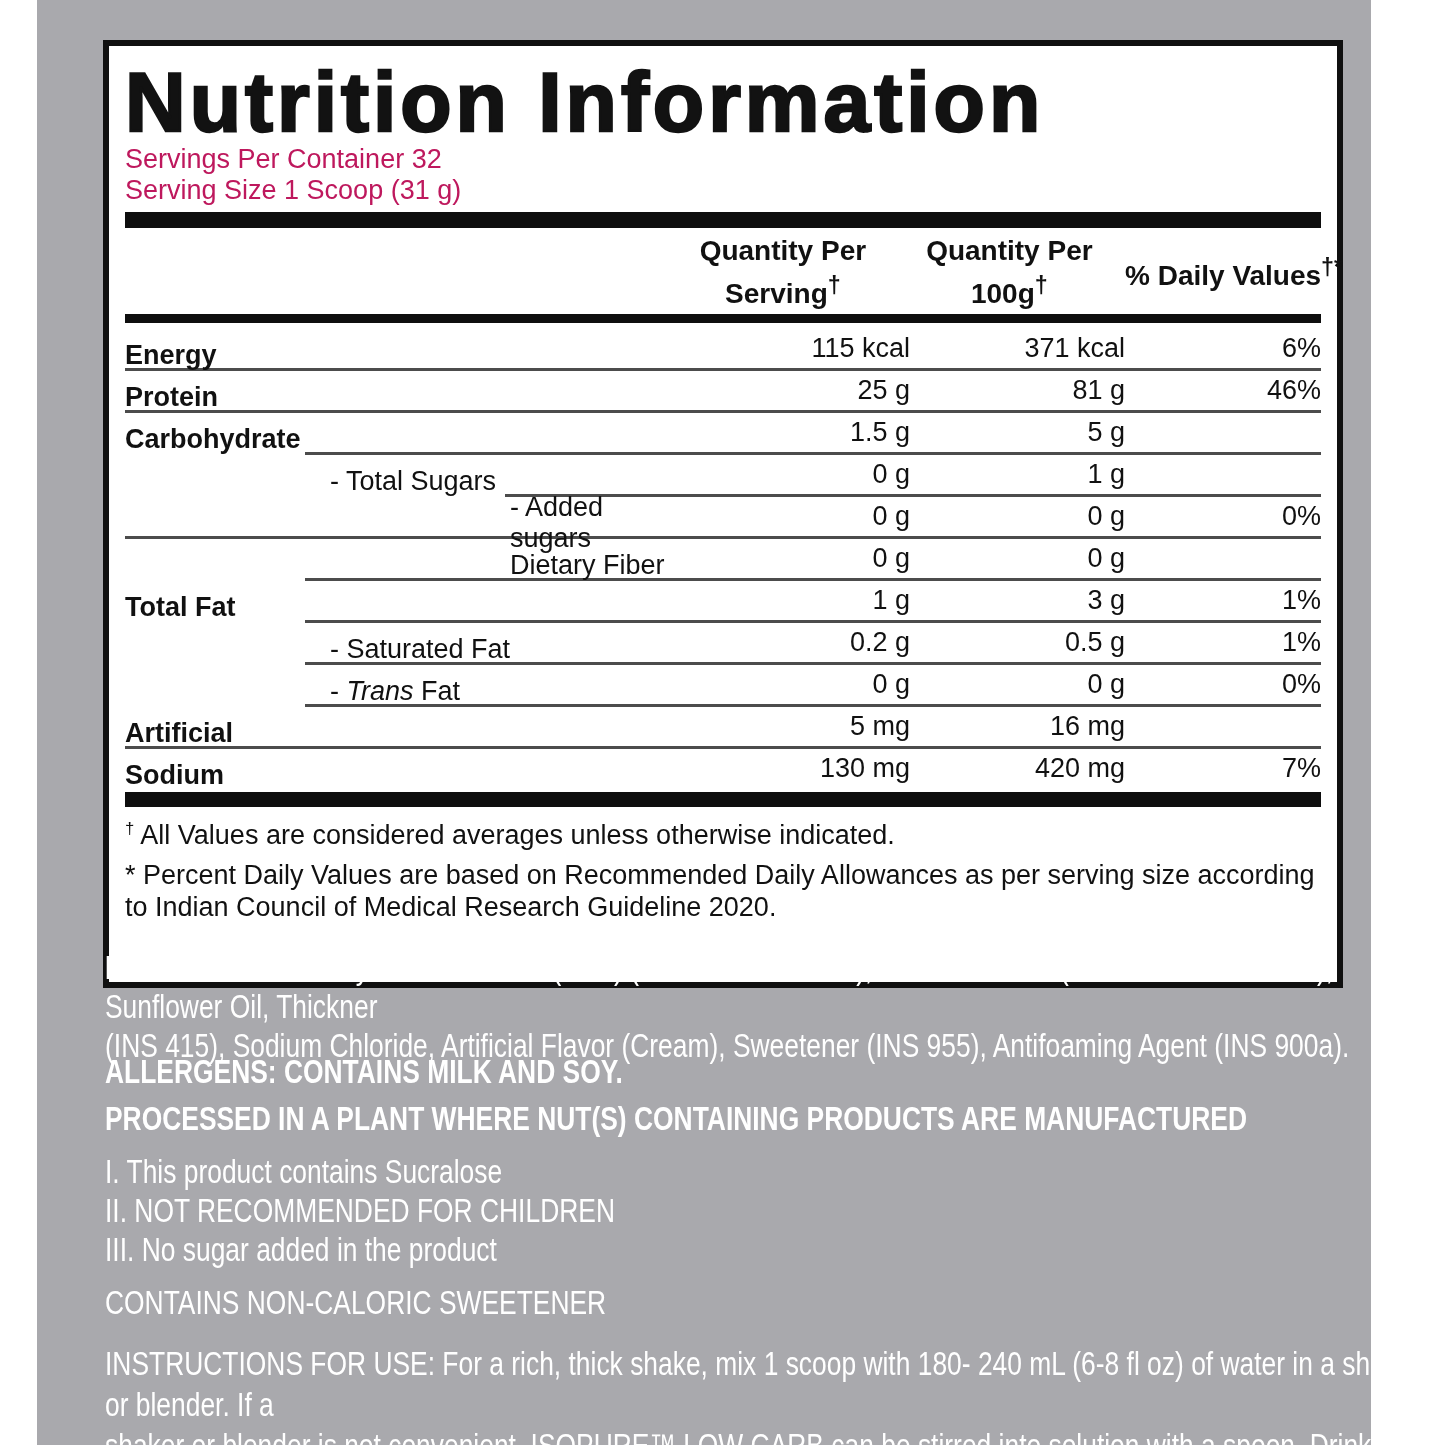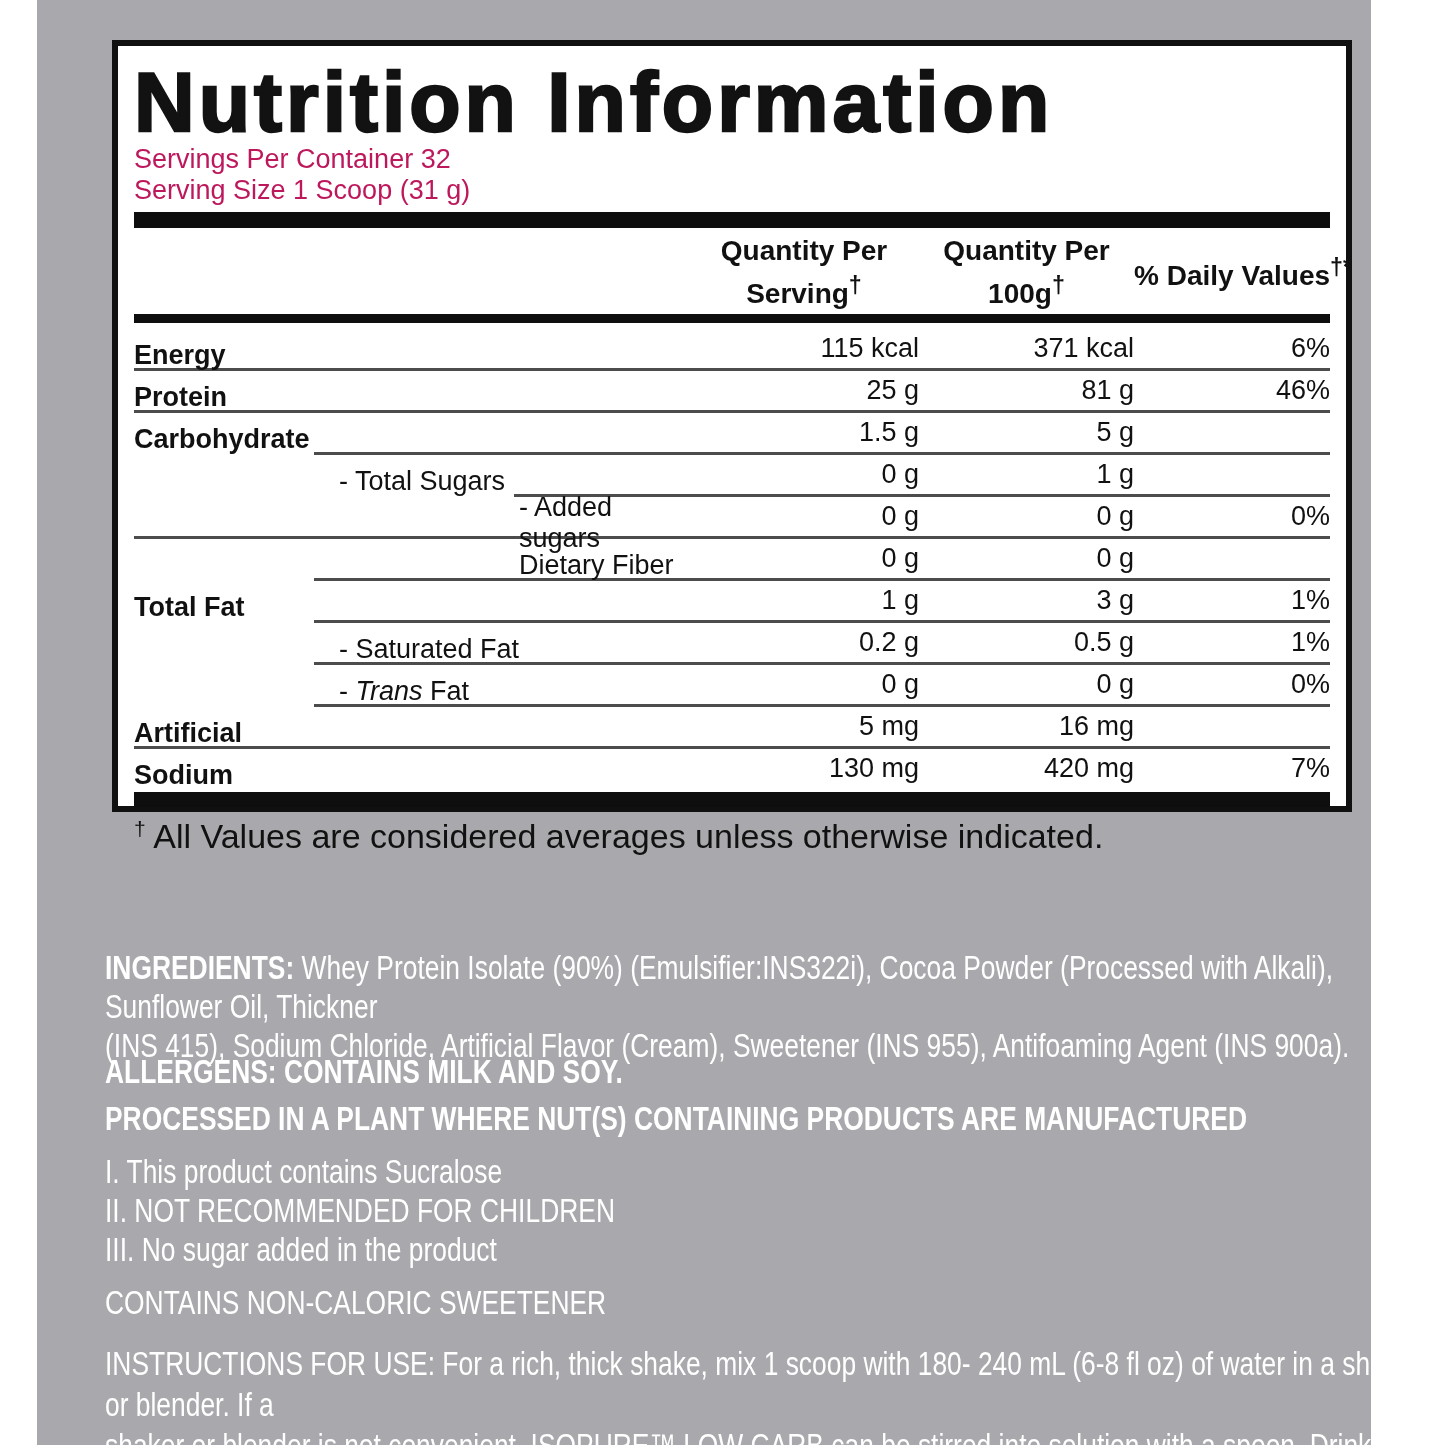--- a/index.html
+++ b/index.html
@@ -9,54 +9,54 @@
     font-family:"Liberation Sans", sans-serif;
     color:#111;
     overflow:hidden;
   }
   .gray-bg{
     position:absolute;left:37px;top:0;width:1334px;height:1445px;
     background:#a9a9ad;
   }
   
   .panel{
-    position:absolute;left:112px;top:40px;width:1240px;height:772px;
+    position:absolute;left:103px;top:40px;width:1240px;height:948px;
     background:#ffffff;border:6px solid #101010;box-sizing:border-box;
   }
   .panel-inner{padding:6px 16px 0 16px;}
   .nf-title{
     font-size:84px;line-height:84px;font-weight:bold;color:#121212;
     letter-spacing:4px;white-space:nowrap;margin-top:8px;
     -webkit-text-stroke:2.5px #121212;
   }
   .sub-line{font-size:27px;line-height:31px;color:#be185d;}
   .bar-thick{height:16px;background:#0e0e0e;margin-top:6px;}
   .bar-med{height:9px;background:#0e0e0e;margin-top:4px;}
   .bar-bottom{height:15px;background:#0e0e0e;margin-top:4px;}
 
-  .hdr-row{display:flex;align-items:center;margin-top:6px;height:76px;}
+  .hdr-row{display:flex;align-items:center;margin-top:6px;height:76px;gap:12px;}
   .hdr-label{width:555px;}
   .hdr-col{font-weight:bold;font-size:28px;line-height:35px;text-align:center;}
   .w-serv{width:230px;}
   .w-100g{width:215px;}
   .w-dv{width:196px;white-space:nowrap;}
 
   #table-body{padding-top:6px;}
   .trow{display:flex;align-items:center;height:39px;font-size:27px;}
   .tlabel{width:555px;box-sizing:border-box;margin-top:13px;}
   .tlabel.bold{font-weight:bold;}
   .ind-1{padding-left:205px;}
   .ind-2{padding-left:385px;}
   .tval{text-align:right;}
   .rule{border-top:3px solid #4c4c4c;height:0;}
   .rule-full{margin-left:0;}
   .rule-i1{margin-left:180px;}
   .rule-i2{margin-left:380px;}
 
-  .footnote{font-size:34px;line-height:32px;margin-top:6px;}
+  .footnote{font-size:27px;line-height:32px;margin-top:6px;}
   .footnote sup{font-size:62%;}
   .footnote2{margin-top:8px;}
 
   
   .cond{
     position:absolute;color:#ffffff;
     transform:scaleX(0.80);transform-origin:left top;
     letter-spacing:0px;
   }
   #ingredients{left:105px;top:948px;width:1590px;font-size:33px;line-height:39px;}
@@ -172,20 +172,24 @@
           <div class="tlabel bold">Sodium</div>
           <div class="tval w-serv">130 mg</div>
           <div class="tval w-100g">420 mg</div>
           <div class="tval w-dv">7%</div>
         </div>
       </div>
 
     <div class="bar-bottom"></div>
 
     <div class="footnote"><sup>†</sup><span> All Values are considered averages unless otherwise indicated.</span></div>
+    <div class="footnote footnote2">
+      <div>* Percent Daily Values are based on Recommended Daily Allowances as per serving size according</div>
+      <div>to Indian Council of Medical Research Guideline 2020.</div>
+    </div>
   </div>
 </div>
 
 <div id="ingredients" class="cond">
   <div><span class="ing-head">INGREDIENTS:</span><span> Whey Protein Isolate (90%) (Emulsifier:INS322i),  Cocoa Powder (Processed with Alkali), Sunflower Oil, Thickner</span></div>
   <div>(INS 415), Sodium Chloride, Artificial Flavor (Cream), Sweetener (INS 955), Antifoaming Agent (INS 900a).</div>
 </div>
 
 <div id="allergens" class="cond">
   <div>ALLERGENS: CONTAINS MILK AND SOY.</div>

